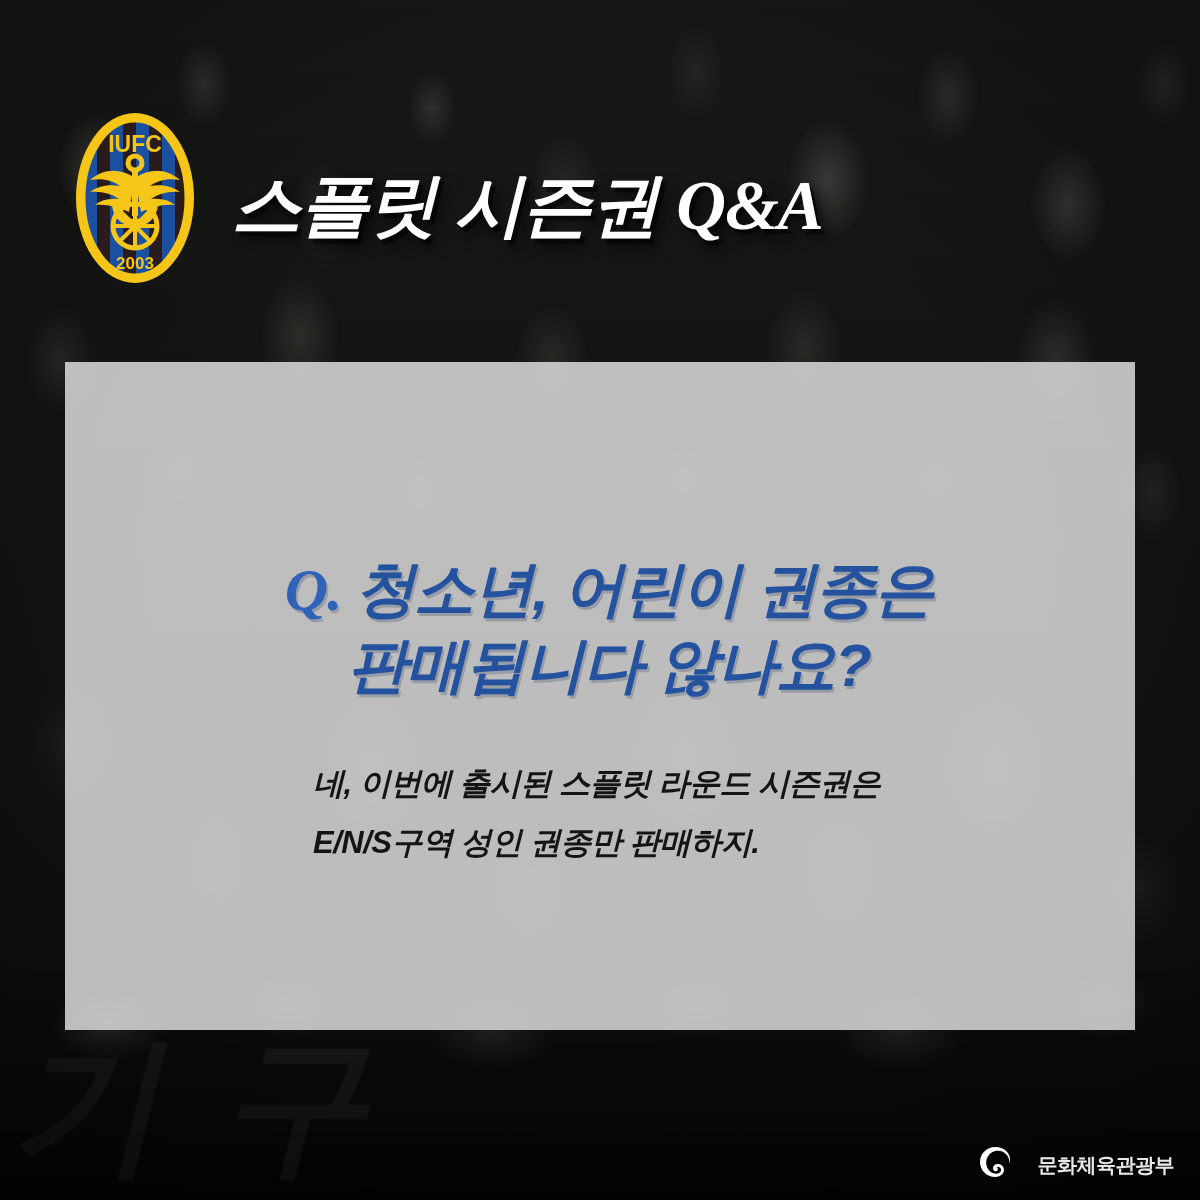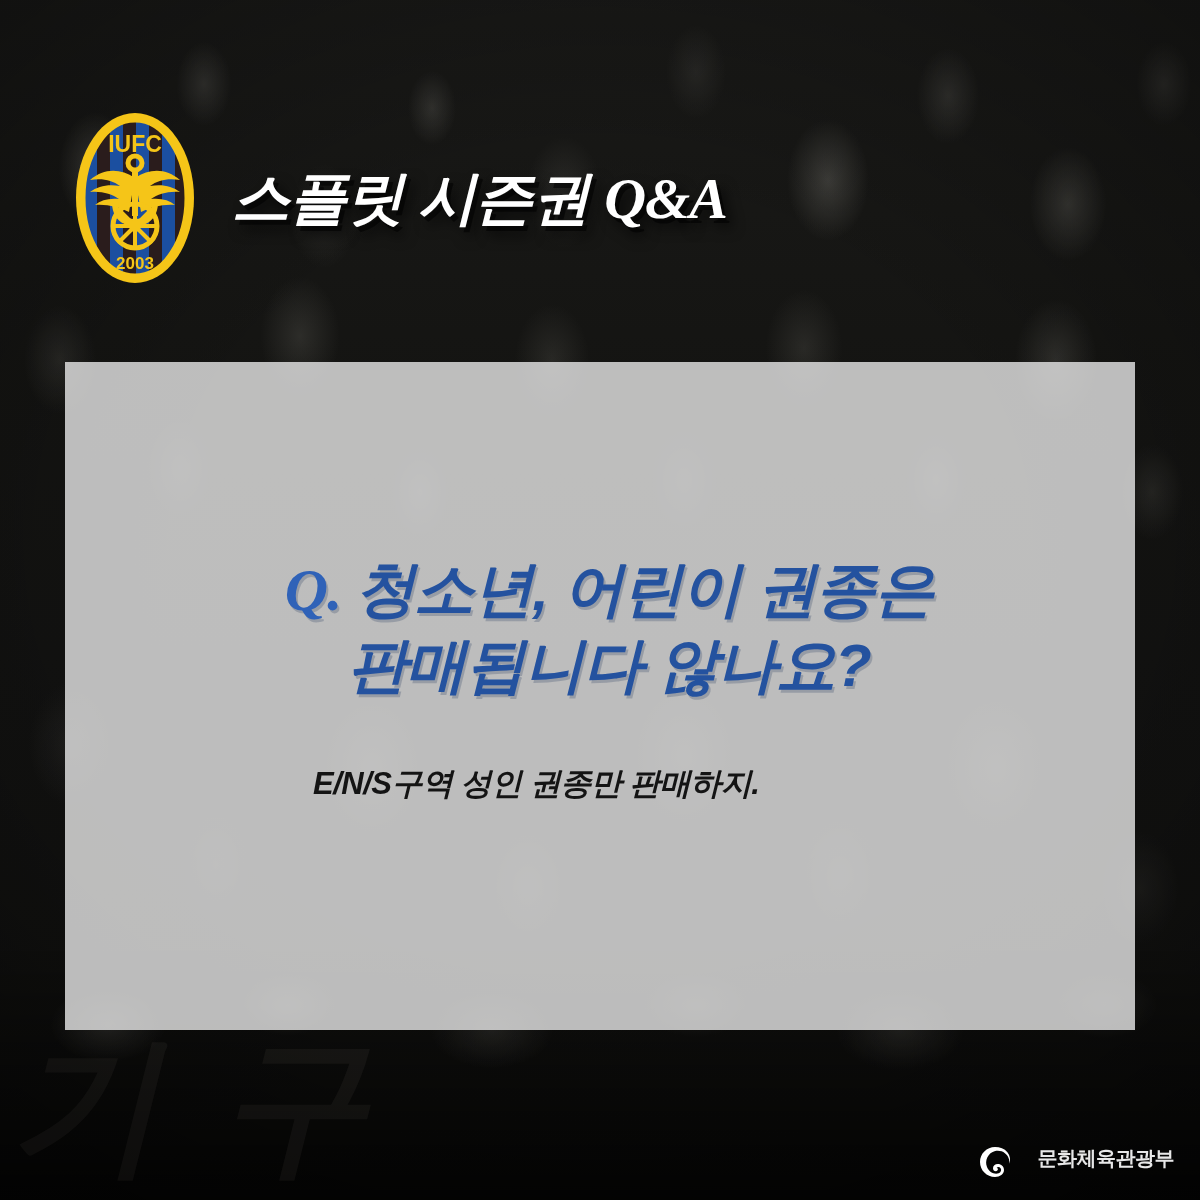--- a/index.html
+++ b/index.html
@@ -100,21 +100,21 @@
 
   .crest {
     position: absolute;
     left: 72px; top: 106px;
     width: 126px; height: 184px;
   }
 
   .title {
     position: absolute;
     left: 232px; top: 160px;
-    font-size: 58px;
+    font-size: 69px;
     font-weight: 900;
     font-style: italic;
     color: #ffffff;
     letter-spacing: -1px;
     white-space: nowrap;
     text-shadow:
        4px 5px 0 rgba(0,0,0,0.55),
        7px 9px 14px rgba(0,0,0,0.75);
   }
   .title .qa {
@@ -175,21 +175,21 @@
   .footer {
     position: absolute;
     right: 26px; bottom: 16px;
     display: flex;
     align-items: center;
     gap: 26px;
     height: 44px;
   }
   .logo-group {
     display: flex;
-    align-items: flex-start;
+    align-items: flex-end;
     gap: 26px;
     color: #e8e8e8;
   }
   .logo-group .logo-text {
     font-size: 20px;
     font-weight: 700;
     letter-spacing: -0.5px;
     white-space: nowrap;
   }
   .kspo-word {
@@ -268,20 +268,21 @@
 
   <div class="panel">
     <div class="panel-inner">
 
       <div class="question">
         <span class="q-mark">Q.</span><span>청소년, 어린이 권종은</span>
         <span class="q-line2">판매됩니다 않나요?</span>
       </div>
 
       <div class="answer">
+        <span class="answer-line">네, 이번에 출시된 스플릿 라운드 시즌권은</span>
         <span class="answer-line">E/N/S구역 성인 권종만 판매하지.</span>
       </div>
 
     </div>
   </div>
 
   <div class="footer">
 
     <div class="logo-group">
       <svg width="34" height="34" viewBox="0 0 34 34">

